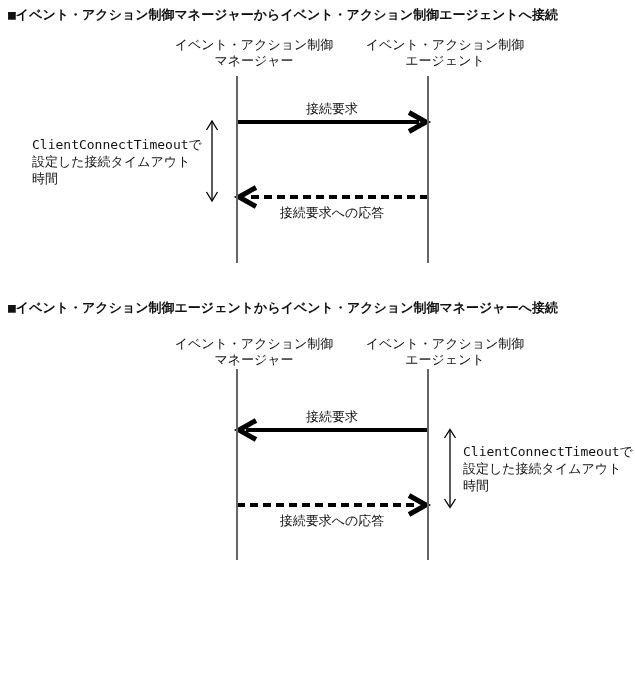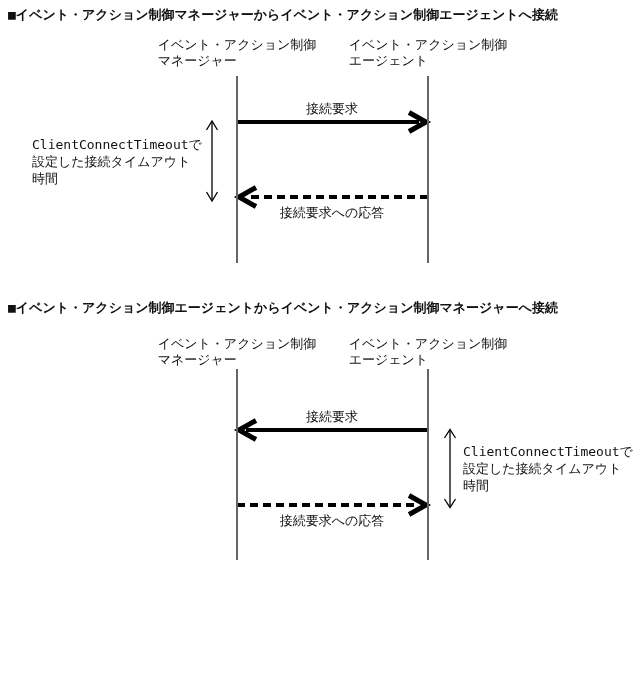--- a/index.html
+++ b/index.html
@@ -15,21 +15,23 @@
     font-family: "DejaVu Sans Mono", "DejaVu Sans", "Liberation Sans", sans-serif;
     color: var(--text, #111111);
     font-size: 13px;
     line-height: 16px;
     overflow: hidden;
   }
   .abs { position: absolute; white-space: nowrap; }
   .fig-title { font-weight: 600; letter-spacing: 0px; }
   .hdr {
     transform: translateX(-50%);
+    text-align: center;
     line-height: 16px;
+    margin-left: 17px;
   }
   .lifeline {
     position: absolute;
     width: 2px;
     background: var(--lifeline, #666666);
   }
   .msg-label { transform: translateX(-50%); }
   .note { line-height: 17px; white-space: nowrap; }
   svg.overlay {
     position: absolute;

